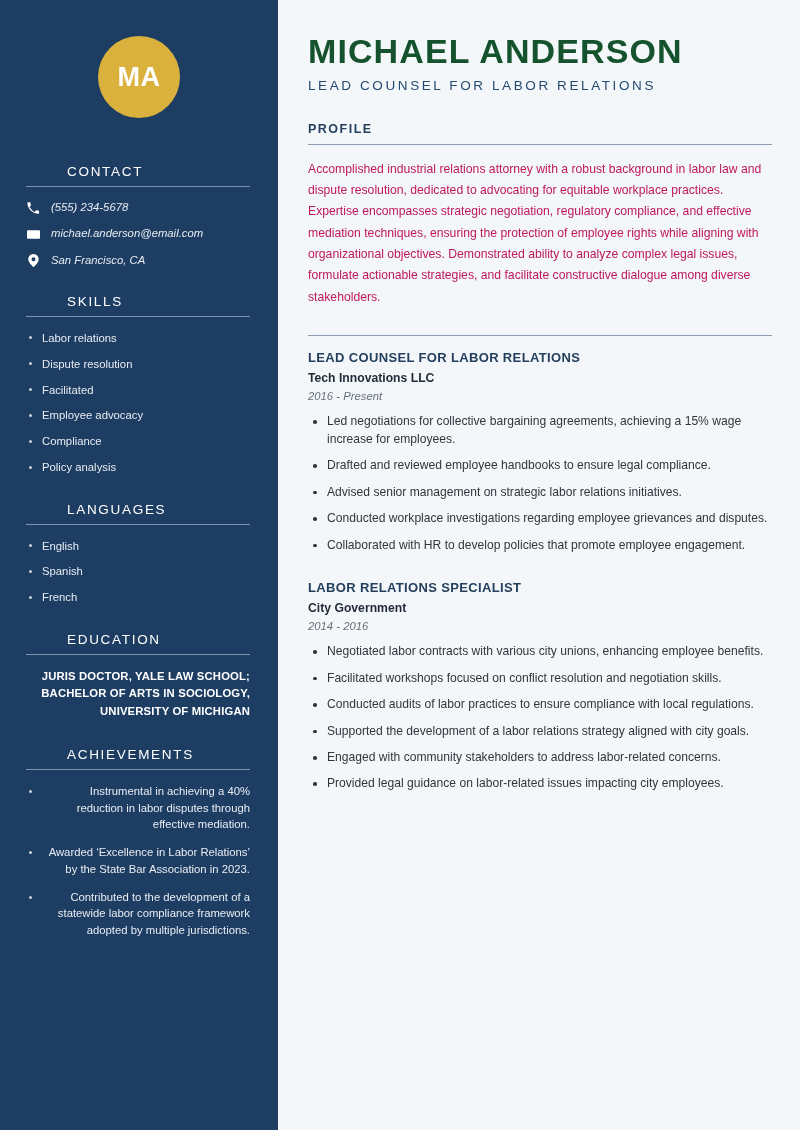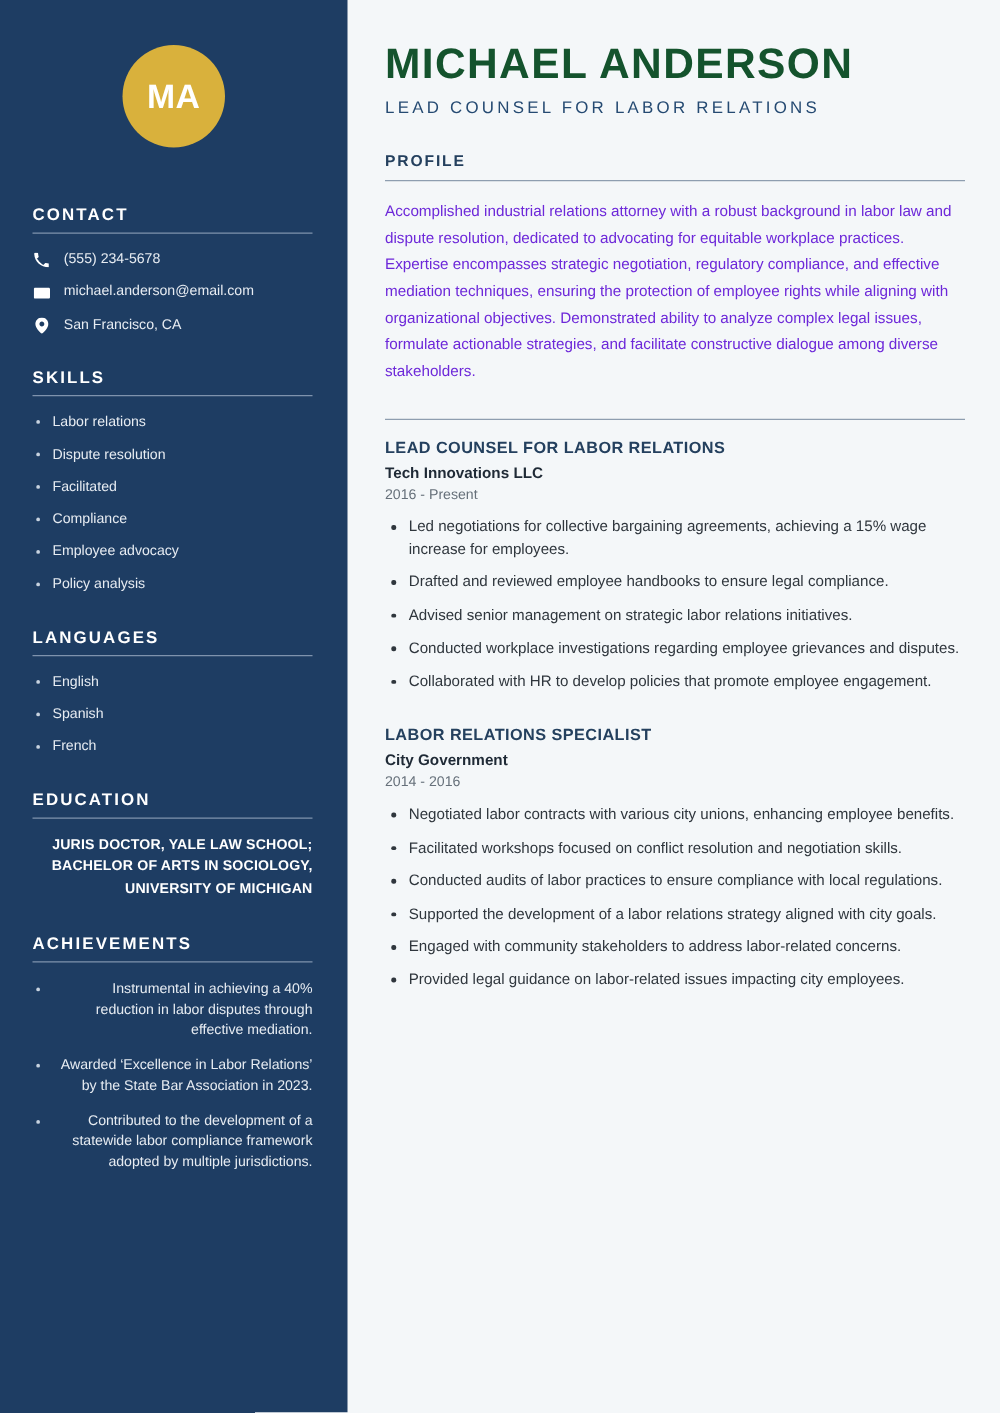--- a/index.html
+++ b/index.html
@@ -56,43 +56,45 @@
     justify-content: center;
     font-size: 27px;
     font-weight: bold;
     letter-spacing: 0.5px;
   }
 
   .side-section { margin-bottom: 26px; }
 
   .side-heading {
     font-size: 13.5px;
-    font-weight: bold;
+    font-weight: normal;
     letter-spacing: 1.7px;
     color: #ffffff;
     margin-bottom: 7px;
+    margin-left: 41px;
   }
 
   .side-rule {
     height: 1px;
     background: #7f93ad;
     margin-bottom: 13px;
     width: 100%;
   }
 
   .contact-list { list-style: none; }
 
   .contact-item {
     display: flex;
     align-items: flex-start;
     gap: 11px;
     font-size: 11.3px;
     color: #e7ecf2;
     margin-bottom: 11px;
     line-height: 1.35;
+    font-style: italic;
   }
 
   .contact-icon {
     flex: 0 0 14px;
     width: 14px;
     height: 14px;
     display: flex;
     align-items: center;
     justify-content: center;
     margin-top: 1px;
@@ -167,21 +169,21 @@
 
   .main-rule {
     height: 1px;
     background: #8e9eb0;
     margin-bottom: 14px;
   }
 
   .profile-text {
     font-size: 12.2px;
     line-height: 1.75;
-    color: #6d28d9;
+    color: #be185d;
     margin-bottom: 27px;
   }
 
   .job-block { margin-bottom: 18px; }
 
   .job-role {
     font-size: 13px;
     font-weight: bold;
     color: #24405e;
     letter-spacing: 0.35px;
@@ -190,20 +192,21 @@
 
   .job-company {
     font-size: 12.2px;
     font-weight: bold;
     color: #1f2a36;
     margin-bottom: 5px;
   }
 
   .job-dates {
     font-size: 11.3px;
+    font-style: italic;
     color: #66707a;
     margin-bottom: 11px;
   }
 
   .job-bullets { list-style: none; }
 
   .job-bullet {
     position: relative;
     padding-left: 19px;
     font-size: 12.1px;
@@ -267,22 +270,22 @@
         </ul>
       </section>
 
       <section class="side-section">
         <h2 class="side-heading">SKILLS</h2>
         <div class="side-rule"></div>
         <ul class="bullet-list">
           <li class="bullet-item">Labor relations</li>
           <li class="bullet-item">Dispute resolution</li>
           <li class="bullet-item">Facilitated</li>
+          <li class="bullet-item">Employee advocacy</li>
           <li class="bullet-item">Compliance</li>
-          <li class="bullet-item">Employee advocacy</li>
           <li class="bullet-item">Policy analysis</li>
         </ul>
       </section>
 
       <section class="side-section">
         <h2 class="side-heading">LANGUAGES</h2>
         <div class="side-rule"></div>
         <ul class="bullet-list">
           <li class="bullet-item">English</li>
           <li class="bullet-item">Spanish</li>

